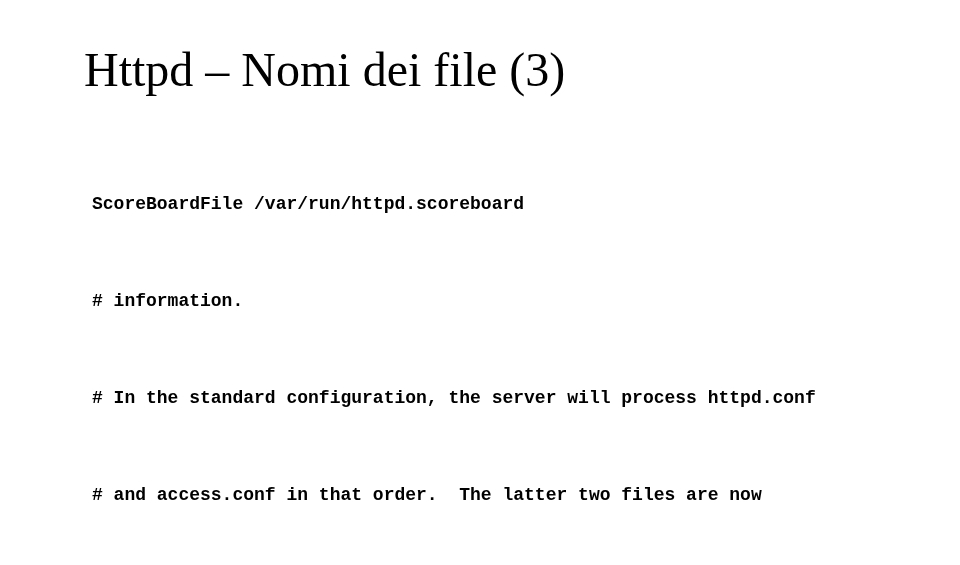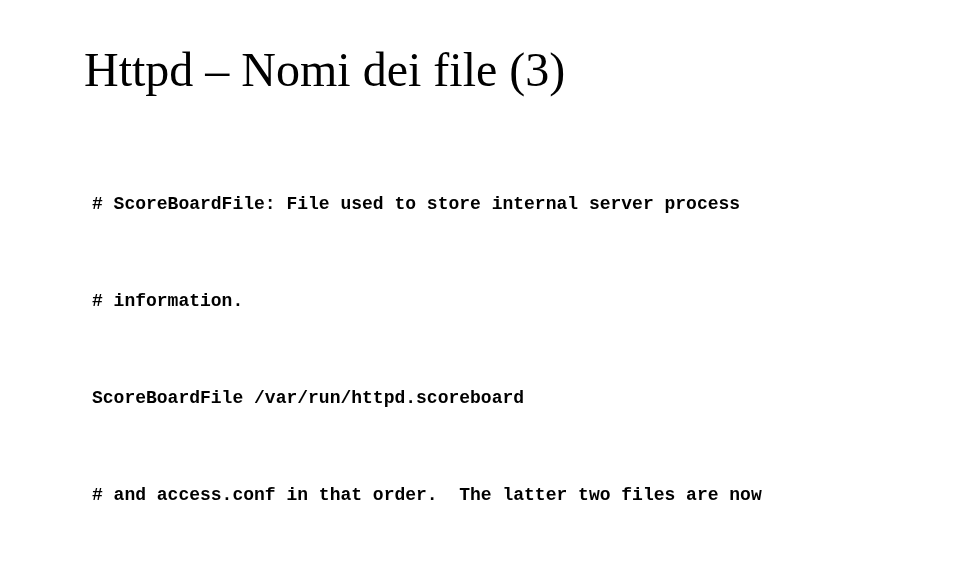--- a/index.html
+++ b/index.html
@@ -30,21 +30,21 @@
       white-space: pre-wrap;
       word-wrap: break-word;
     }
   </style>
 </head>
 <body>
 
 <h1 class="title">Httpd – Nomi dei file (3)</h1>
 
 <div class="code-block">
-<div># ScoreBoardFile: File used to store internal server process</div>
+<div>ScoreBoardFile /var/run/httpd.scoreboard</div>
 <div># information.</div>
-<div>ScoreBoardFile /var/run/httpd.scoreboard</div>
+<div># In the standard configuration, the server will process httpd.conf</div>
 <div># and access.conf in that order.  The latter two files are now</div>
 
 
 
 
 </div>
 
 </body></html>

